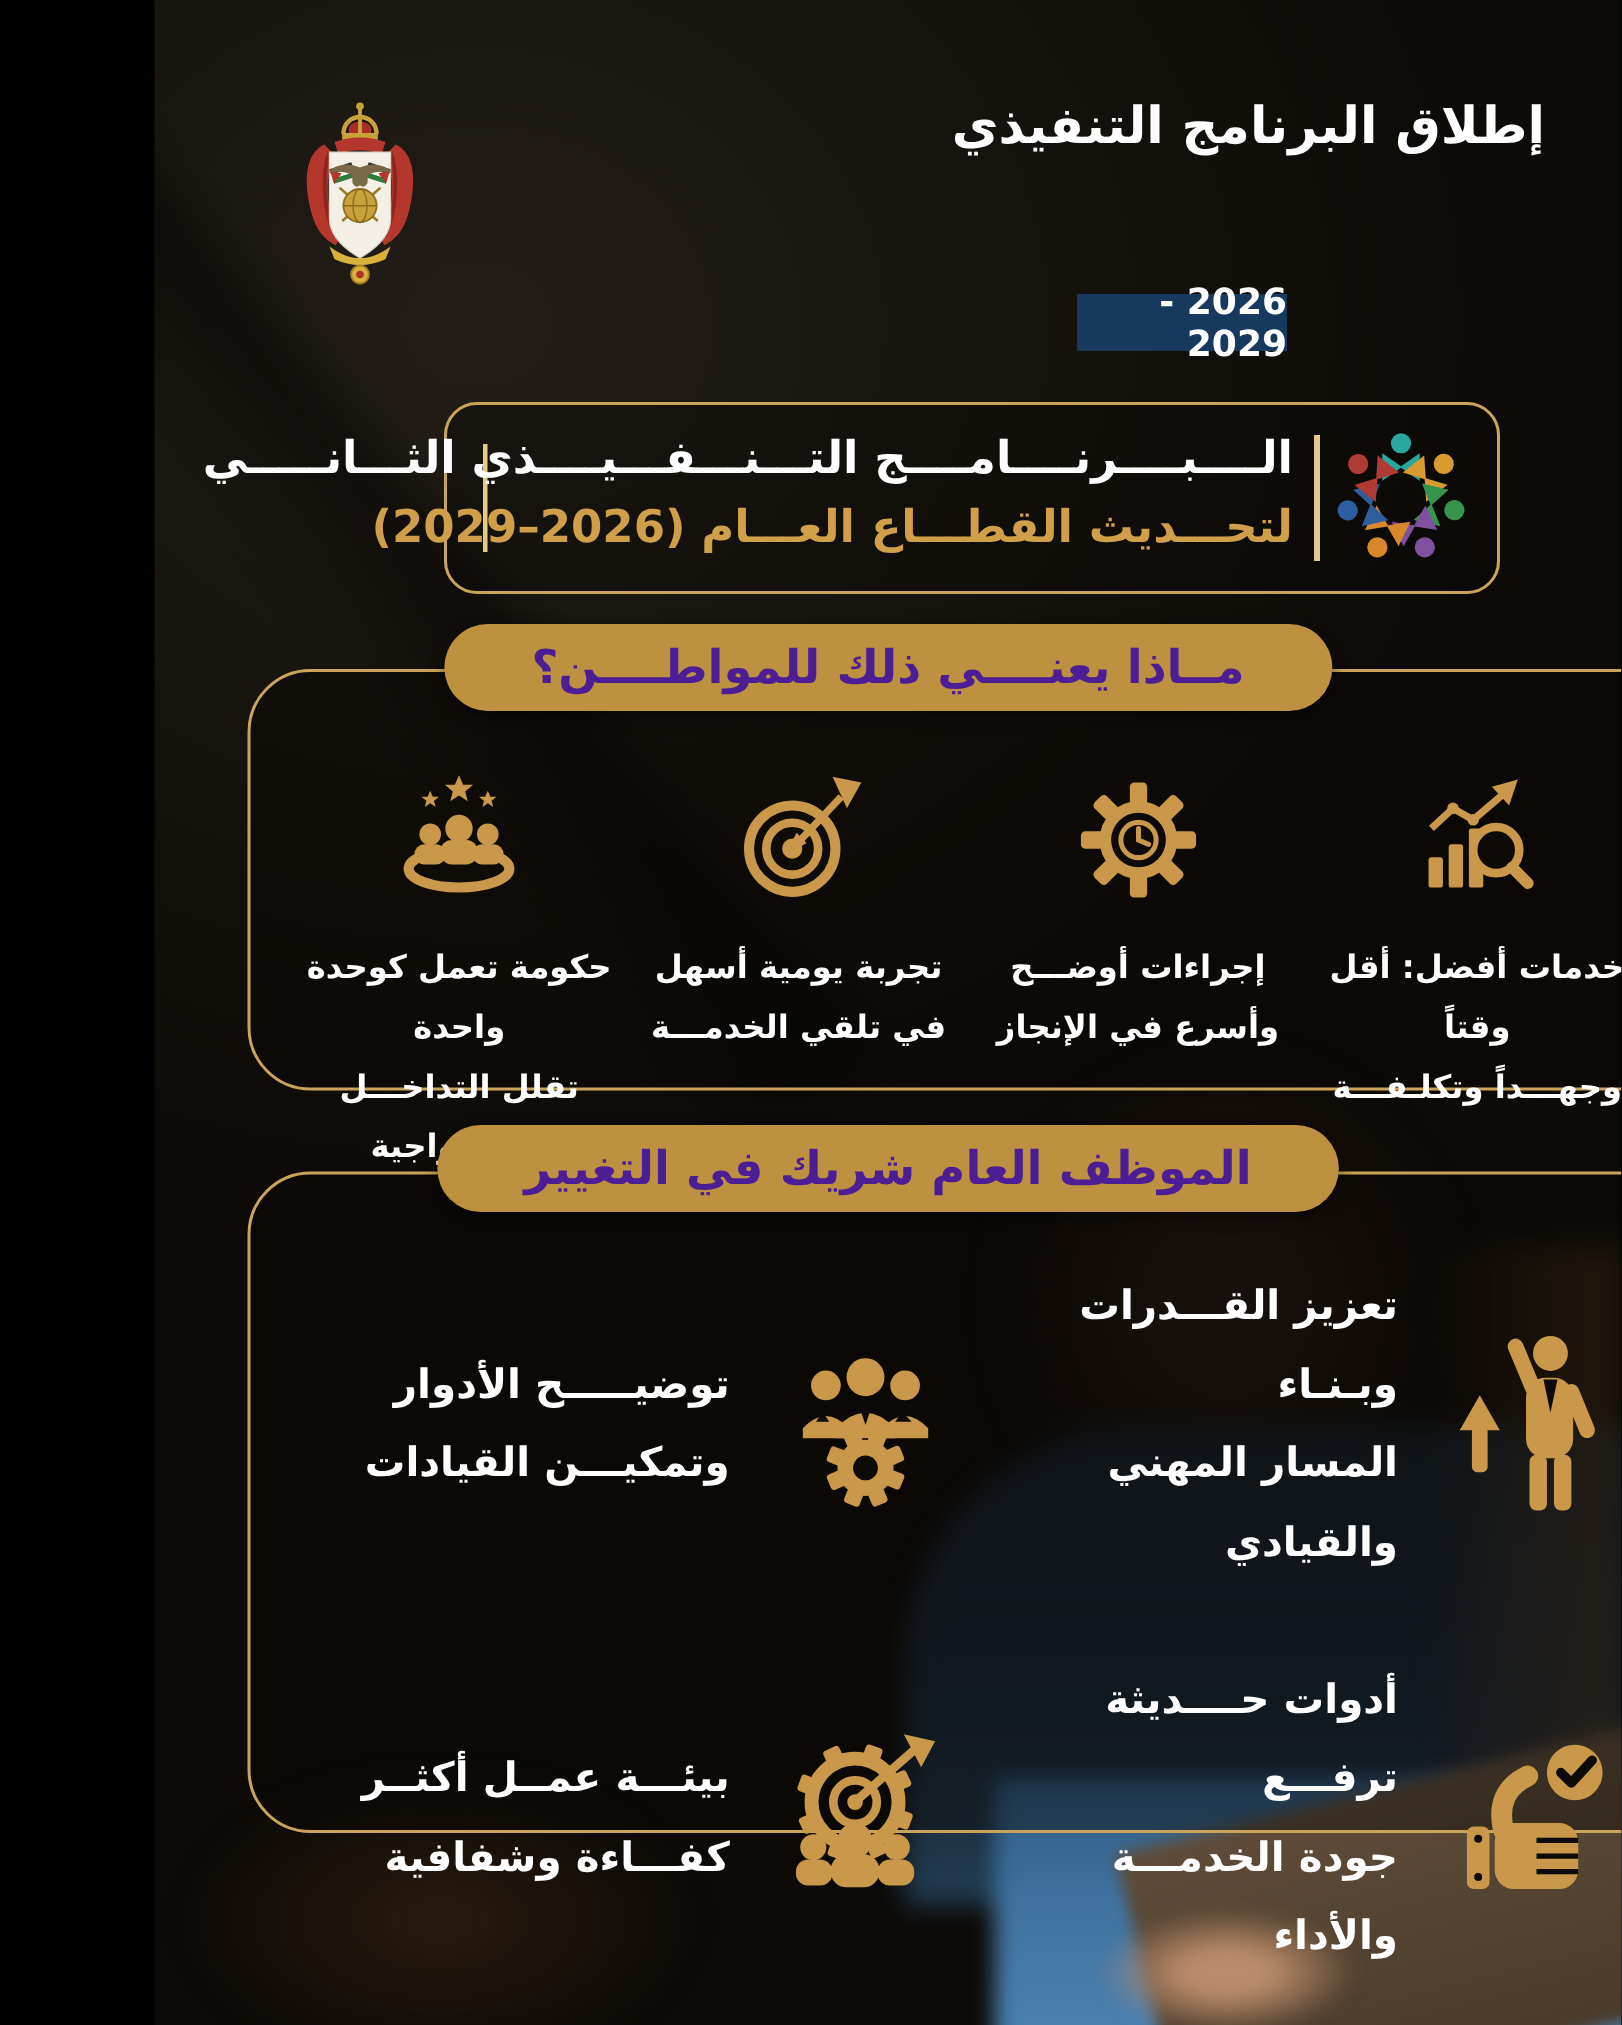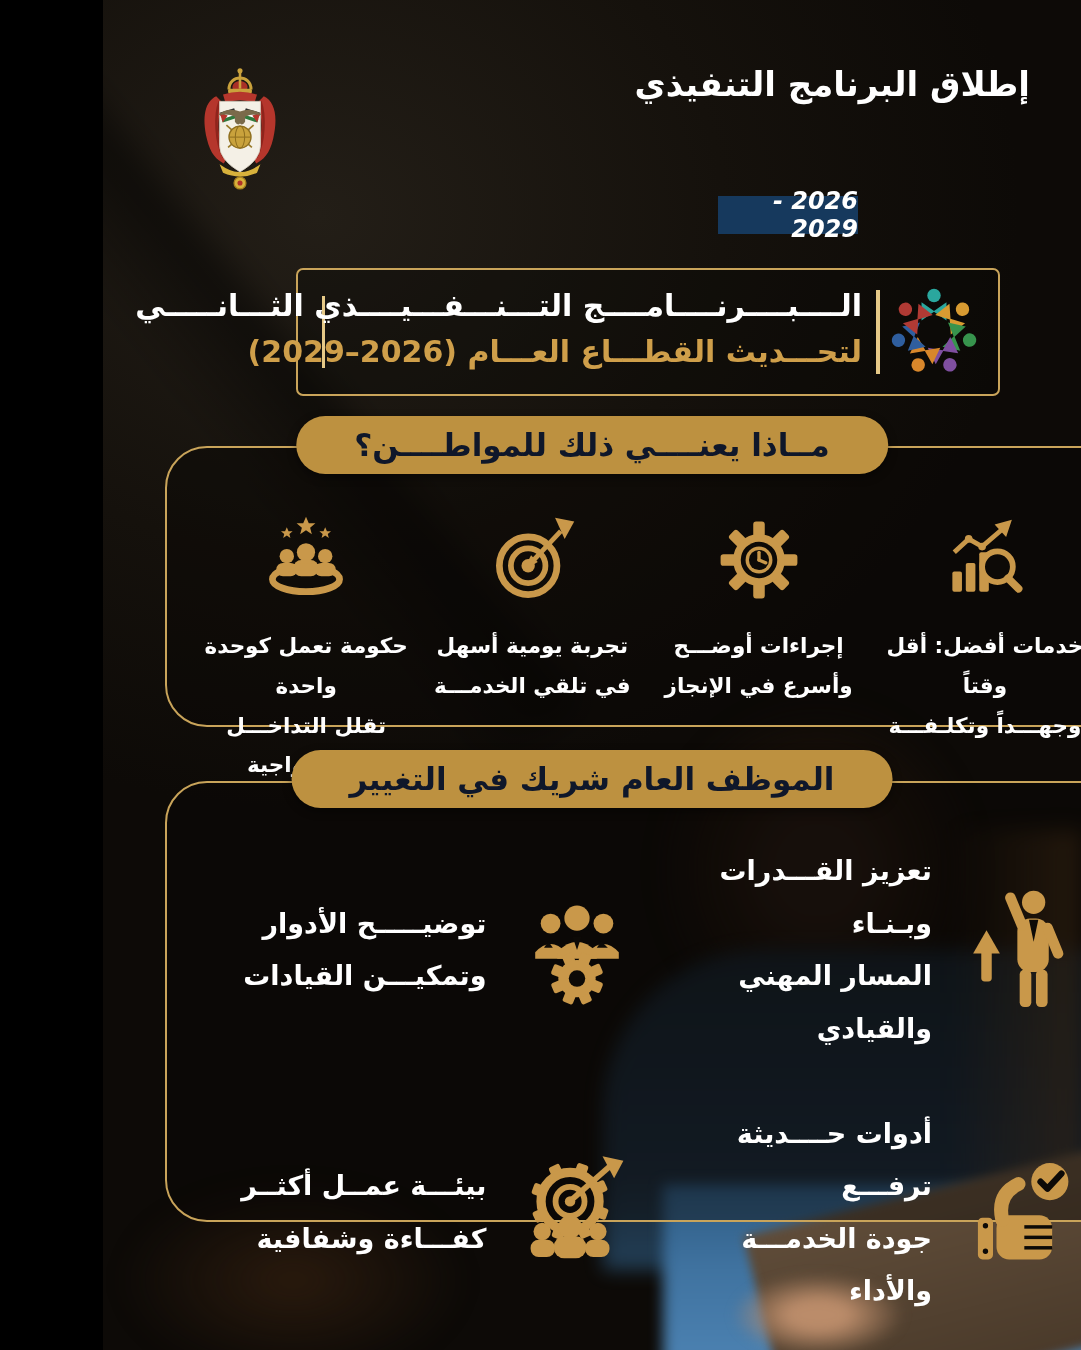--- a/index.html
+++ b/index.html
@@ -27,33 +27,33 @@
     background:linear-gradient(to left,rgba(94,62,30,.5),rgba(94,62,30,0));filter:blur(10px);}
   .bg-botleft{position:absolute;left:-40px;bottom:-60px;width:460px;height:260px;border-radius:50%;
     background:radial-gradient(closest-side,rgba(52,32,16,.75),rgba(52,32,16,0) 75%);filter:blur(12px);}
   
   .emblem{position:absolute;left:86px;top:62px;width:102px;height:140px;z-index:2;}
   .kicker{position:absolute;top:64px;right:51px;z-index:2;color:#fff;font-size:34px;font-weight:bold;
     text-align:left;letter-spacing:0;}
   .bluebox{position:absolute;top:110px;right:51px;width:312px;height:86px;background:#1e8ccf;z-index:2;
     display:flex;align-items:center;justify-content:center;color:#fff;font-size:52px;font-weight:bold;}
   .yearsbox{position:absolute;top:196px;right:223px;width:140px;height:38px;background:#16395d;z-index:2;
-    display:flex;align-items:center;justify-content:center;color:#fff;font-size:24px;font-weight:bold;font-style:italic;}
+    display:flex;align-items:center;justify-content:center;color:#fff;font-size:24px;font-weight:bold;}
   
   .program{position:absolute;left:193px;top:268px;width:700px;height:124px;z-index:2;
-    border:2px solid #c9a45a;border-radius:7px;background:rgba(10,8,5,.35);}
+    border:2px solid #c9a45a;border-radius:22px;background:rgba(10,8,5,.35);}
   .program .bar-r{position:absolute;right:118px;top:20px;width:4px;height:84px;background:#e6c987;}
   .program .bar-l{position:absolute;left:24px;top:26px;width:3px;height:72px;background:#e6c987;}
   .program .ptext{position:absolute;right:136px;left:38px;top:13px;text-align:center;}
   .program .p1{color:#fff;font-size:30px;font-weight:bold;line-height:1.55;white-space:nowrap;}
   .program .p2{color:#cf9f4a;font-size:30px;font-weight:bold;line-height:1.45;white-space:nowrap;}
   .program .plogo{position:absolute;right:16px;top:14px;width:96px;height:96px;}
   
   .pill{position:absolute;left:50%;transform:translateX(-50%);z-index:3;background:#bd9140;
-    border-radius:44px;padding:11px 58px;color:#0f172a;font-size:31px;font-weight:bold;white-space:nowrap;
+    border-radius:44px;padding:11px 58px;color:#4c1d95;font-size:31px;font-weight:bold;white-space:nowrap;
     box-shadow:0 3px 10px rgba(0,0,0,.45);}
   .pill1{top:416px;}
   .pill2{top:750px;}
   .card{position:absolute;left:62px;width:957px;z-index:2;border:2px solid #c9a45a;border-radius:42px;
     background:rgba(10,7,4,.42);}
   .card1{top:446px;height:277px;}
   .card2{top:781px;height:437px;}
   .c1row{display:flex;direction:rtl;padding:62px 26px 0;}
   .c1col{flex:1 1 0;display:flex;flex-direction:column;align-items:center;}
   .c1icon{height:100px;display:flex;align-items:center;justify-content:center;}

